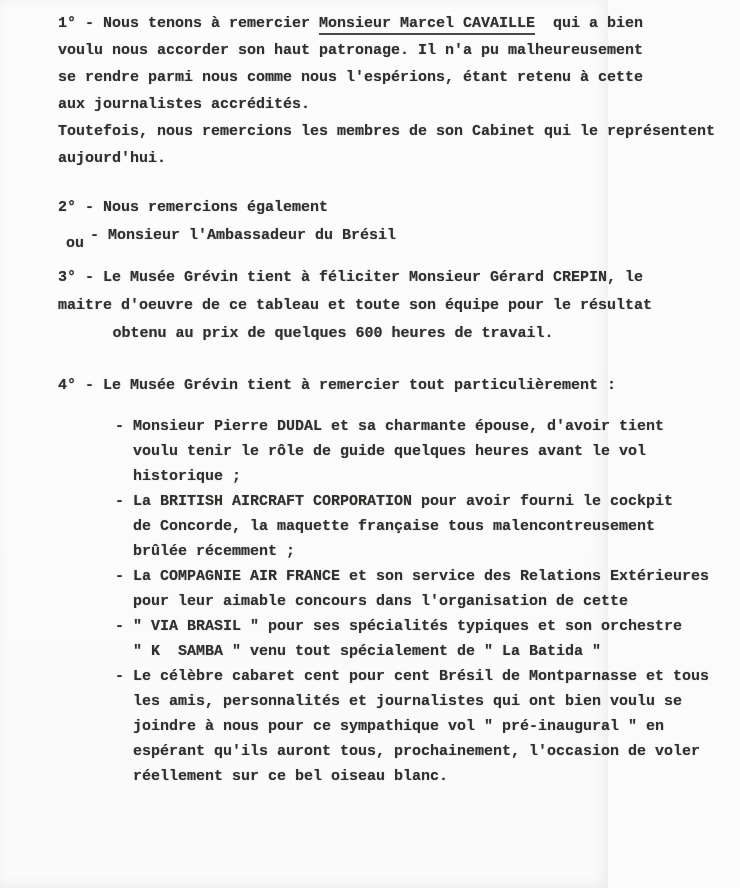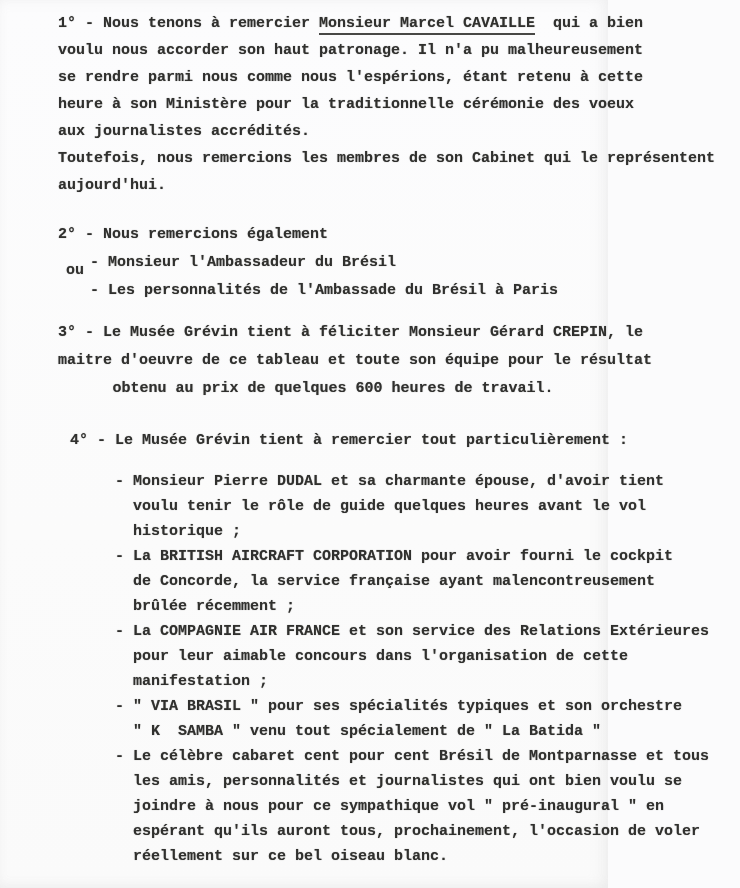--- a/index.html
+++ b/index.html
@@ -25,21 +25,21 @@
     text-shadow: 0 0 1px rgba(55,55,50,0.55);
   }
   .ln {
     white-space: pre;
     line-height: 27px;
     margin-left: 58px;
   }
   .s2 .ln, .s3 .ln, .s4h .ln { line-height: 28px; }
   .s2 { margin-top: 22px; position: relative; }
   .s3 { margin-top: 14px; text-align: center; }
-  .s4h { margin-top: 24px; padding-left: 12px; }
+  .s4h { margin-top: 24px; }
   .blist { margin-top: 14px; }
   .blist .ln { line-height: 25px; }
   .ind-item { margin-left: 90px; }
   .b1 { margin-left: 115px; }
   .b2 { margin-left: 133px; }
   .uline {
     border-bottom: 2px solid rgba(40,40,38,0.85);
     padding-bottom: 1px;
   }
   .margin-note {
@@ -52,53 +52,50 @@
 </style>
 </head>
 <body>
 
 <div class="page">
 
   <div class="s1">
     <div class="ln"><span>1° - Nous tenons à remercier </span><span class="uline">Monsieur Marcel CAVAILLE</span><span>  qui a bien</span></div>
     <div class="ln">voulu nous accorder son haut patronage. Il n'a pu malheureusement</div>
     <div class="ln">se rendre parmi nous comme nous l'espérions, étant retenu à cette</div>
-    <div class="ln">heure à son Ministère pour la traditionnelle cérémonie des voeux</div>
     <div class="ln">aux journalistes accrédités.</div>
     <div class="ln">Toutefois, nous remercions les membres de son Cabinet qui le représentent</div>
     <div class="ln">aujourd'hui.</div>
   </div>
 
   <div class="s2">
     <div class="ln">2° - Nous remercions également</div>
     <div class="ln ind-item">- Monsieur l'Ambassadeur du Brésil</div>
-    <div class="ln ind-item">- Les personnalités de l'Ambassade du Brésil à Paris</div>
     <div class="margin-note">ou</div>
   </div>
 
   <div class="s3">
     <div class="ln">3° - Le Musée Grévin tient à féliciter Monsieur Gérard CREPIN, le</div>
     <div class="ln">maitre d'oeuvre de ce tableau et toute son équipe pour le résultat</div>
     <div class="ln">obtenu au prix de quelques 600 heures de travail.</div>
   </div>
 
   <div class="s4h">
     <div class="ln">4° - Le Musée Grévin tient à remercier tout particulièrement :</div>
   </div>
 
   <div class="blist">
     <div class="ln b1">- Monsieur Pierre DUDAL et sa charmante épouse, d'avoir tient</div>
     <div class="ln b2">voulu tenir le rôle de guide quelques heures avant le vol</div>
     <div class="ln b2">historique ;</div>
     <div class="ln b1">- La BRITISH AIRCRAFT CORPORATION pour avoir fourni le cockpit</div>
-    <div class="ln b2">de Concorde, la service française ayant malencontreusement</div>
+    <div class="ln b2">de Concorde, la maquette française tous malencontreusement</div>
     <div class="ln b2">brûlée récemment ;</div>
     <div class="ln b1">- La COMPAGNIE AIR FRANCE et son service des Relations Extérieures</div>
     <div class="ln b2">pour leur aimable concours dans l'organisation de cette</div>
-    <div class="ln b2">manifestation ;</div>
     <div class="ln b1">- " VIA BRASIL " pour ses spécialités typiques et son orchestre</div>
     <div class="ln b2">" K  SAMBA " venu tout spécialement de " La Batida "</div>
     <div class="ln b1">- Le célèbre cabaret cent pour cent Brésil de Montparnasse et tous</div>
     <div class="ln b2">les amis, personnalités et journalistes qui ont bien voulu se</div>
     <div class="ln b2">joindre à nous pour ce sympathique vol " pré-inaugural " en</div>
     <div class="ln b2">espérant qu'ils auront tous, prochainement, l'occasion de voler</div>
     <div class="ln b2">réellement sur ce bel oiseau blanc.</div>
   </div>
 
 </div>

